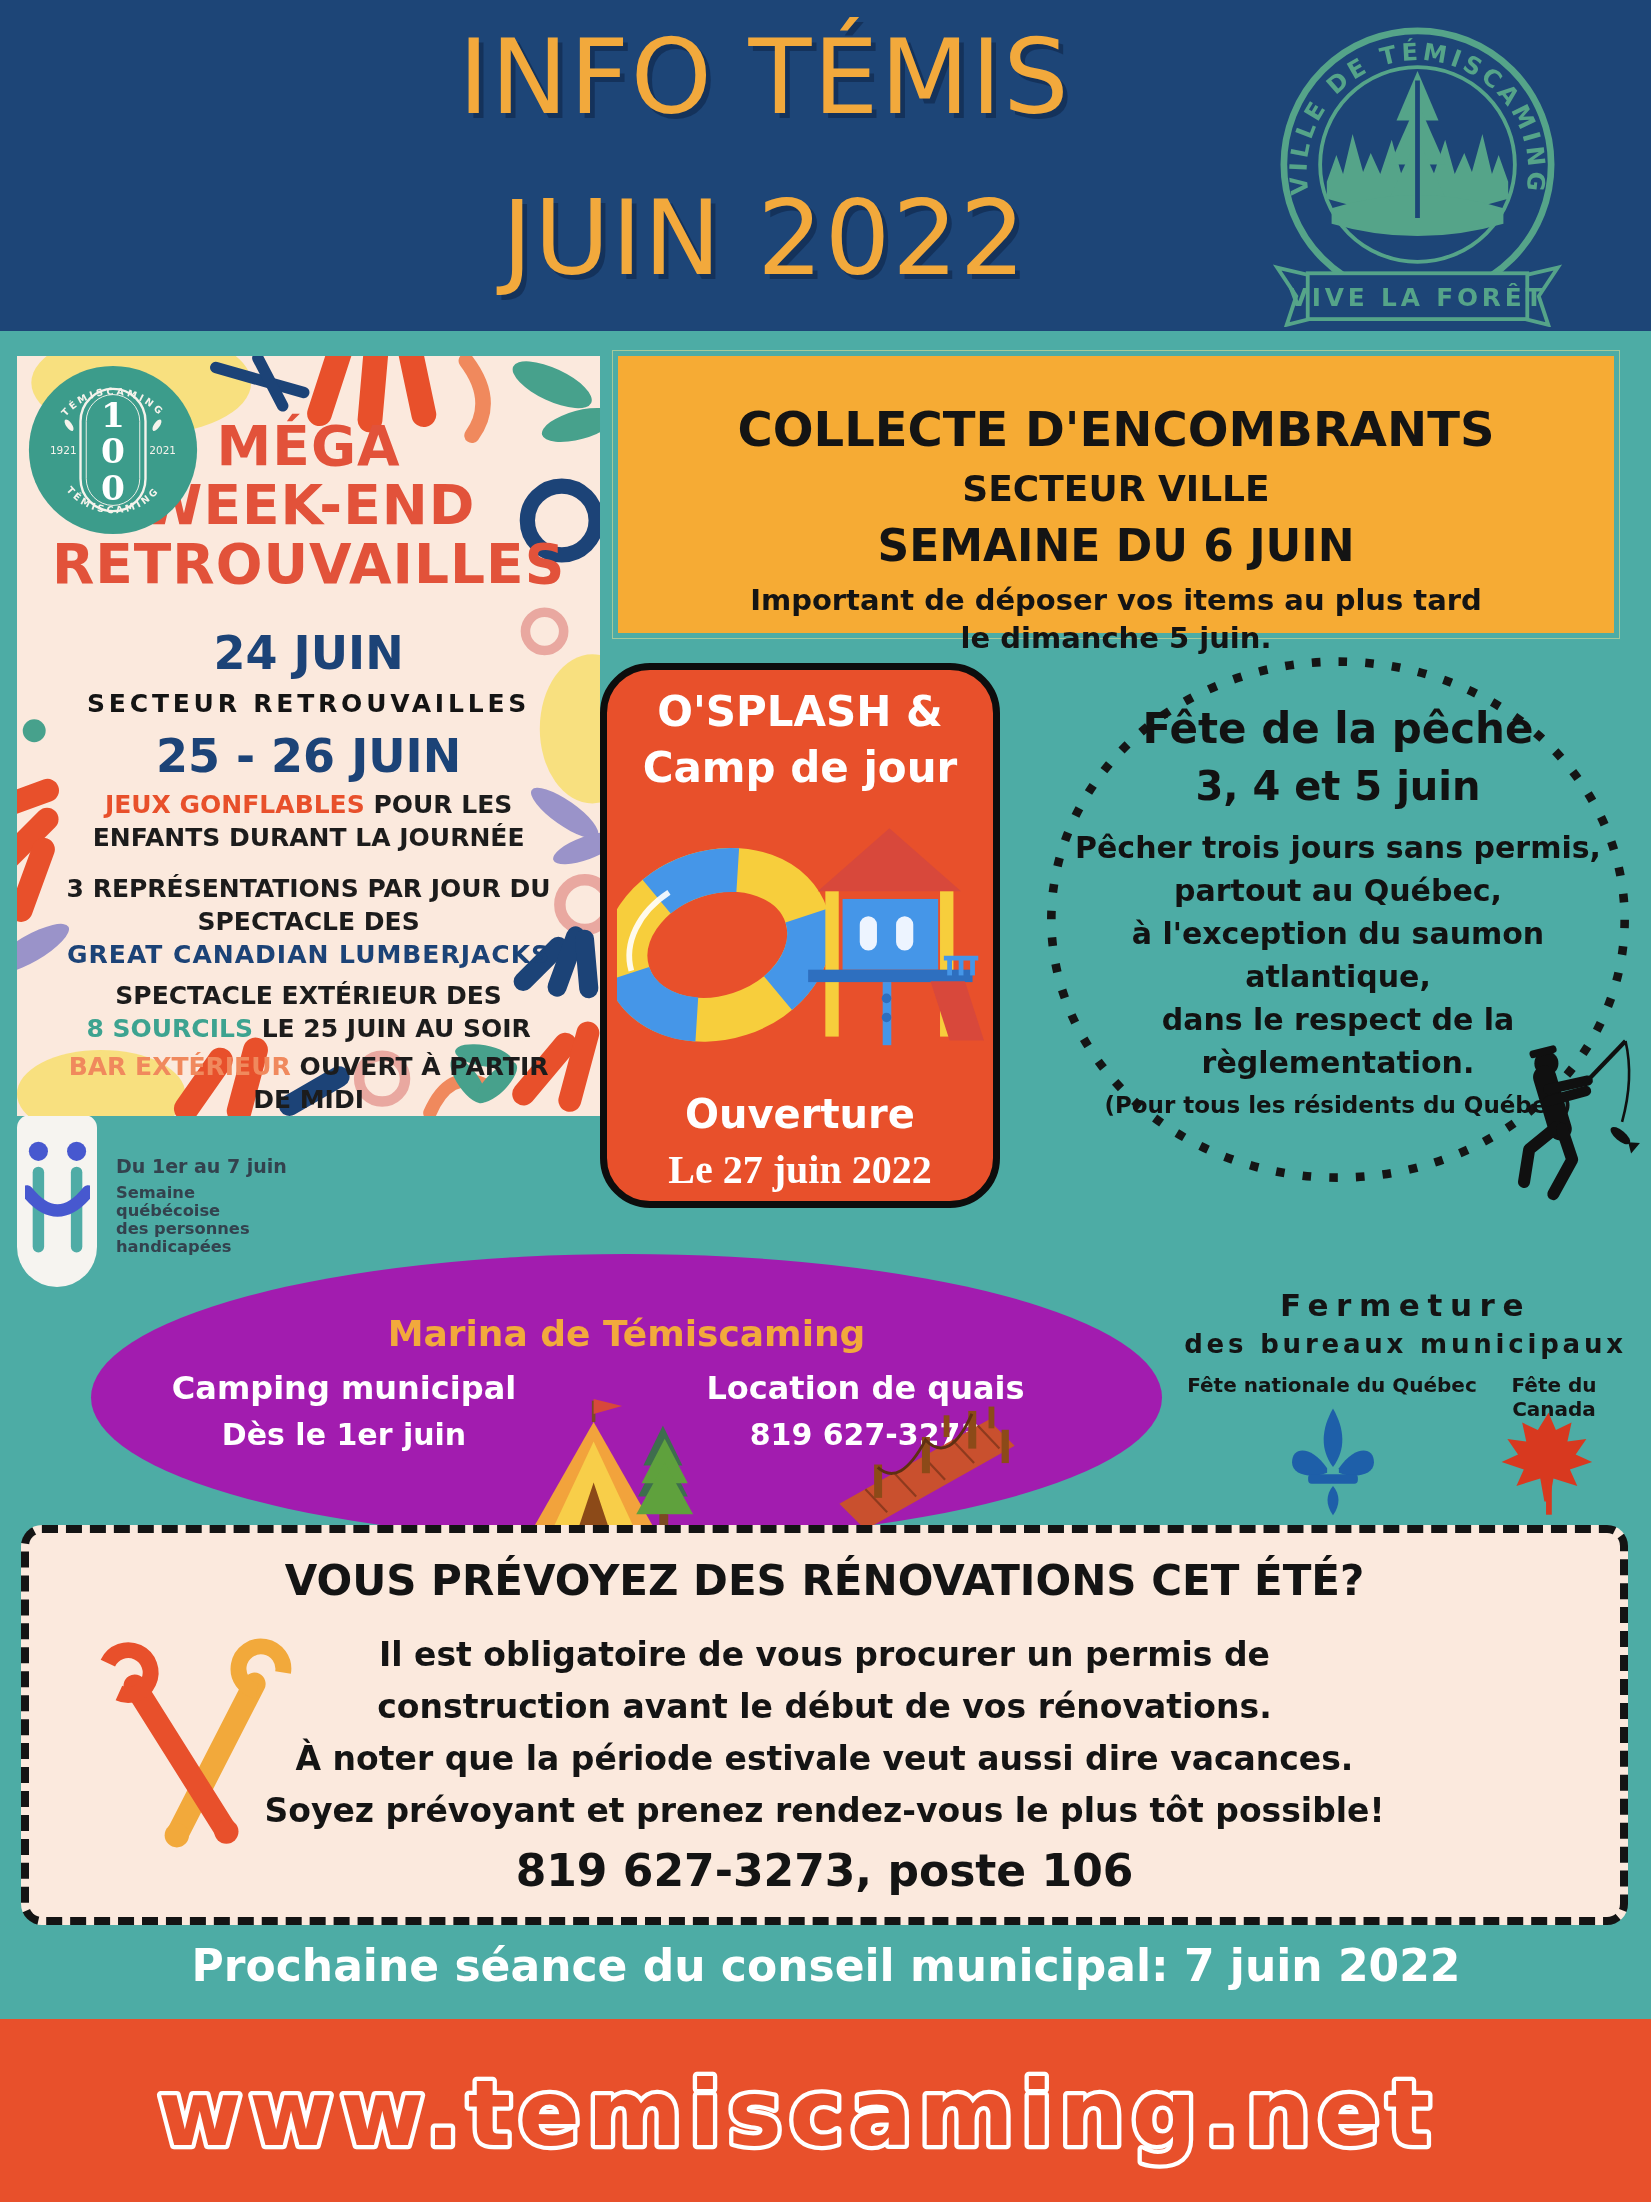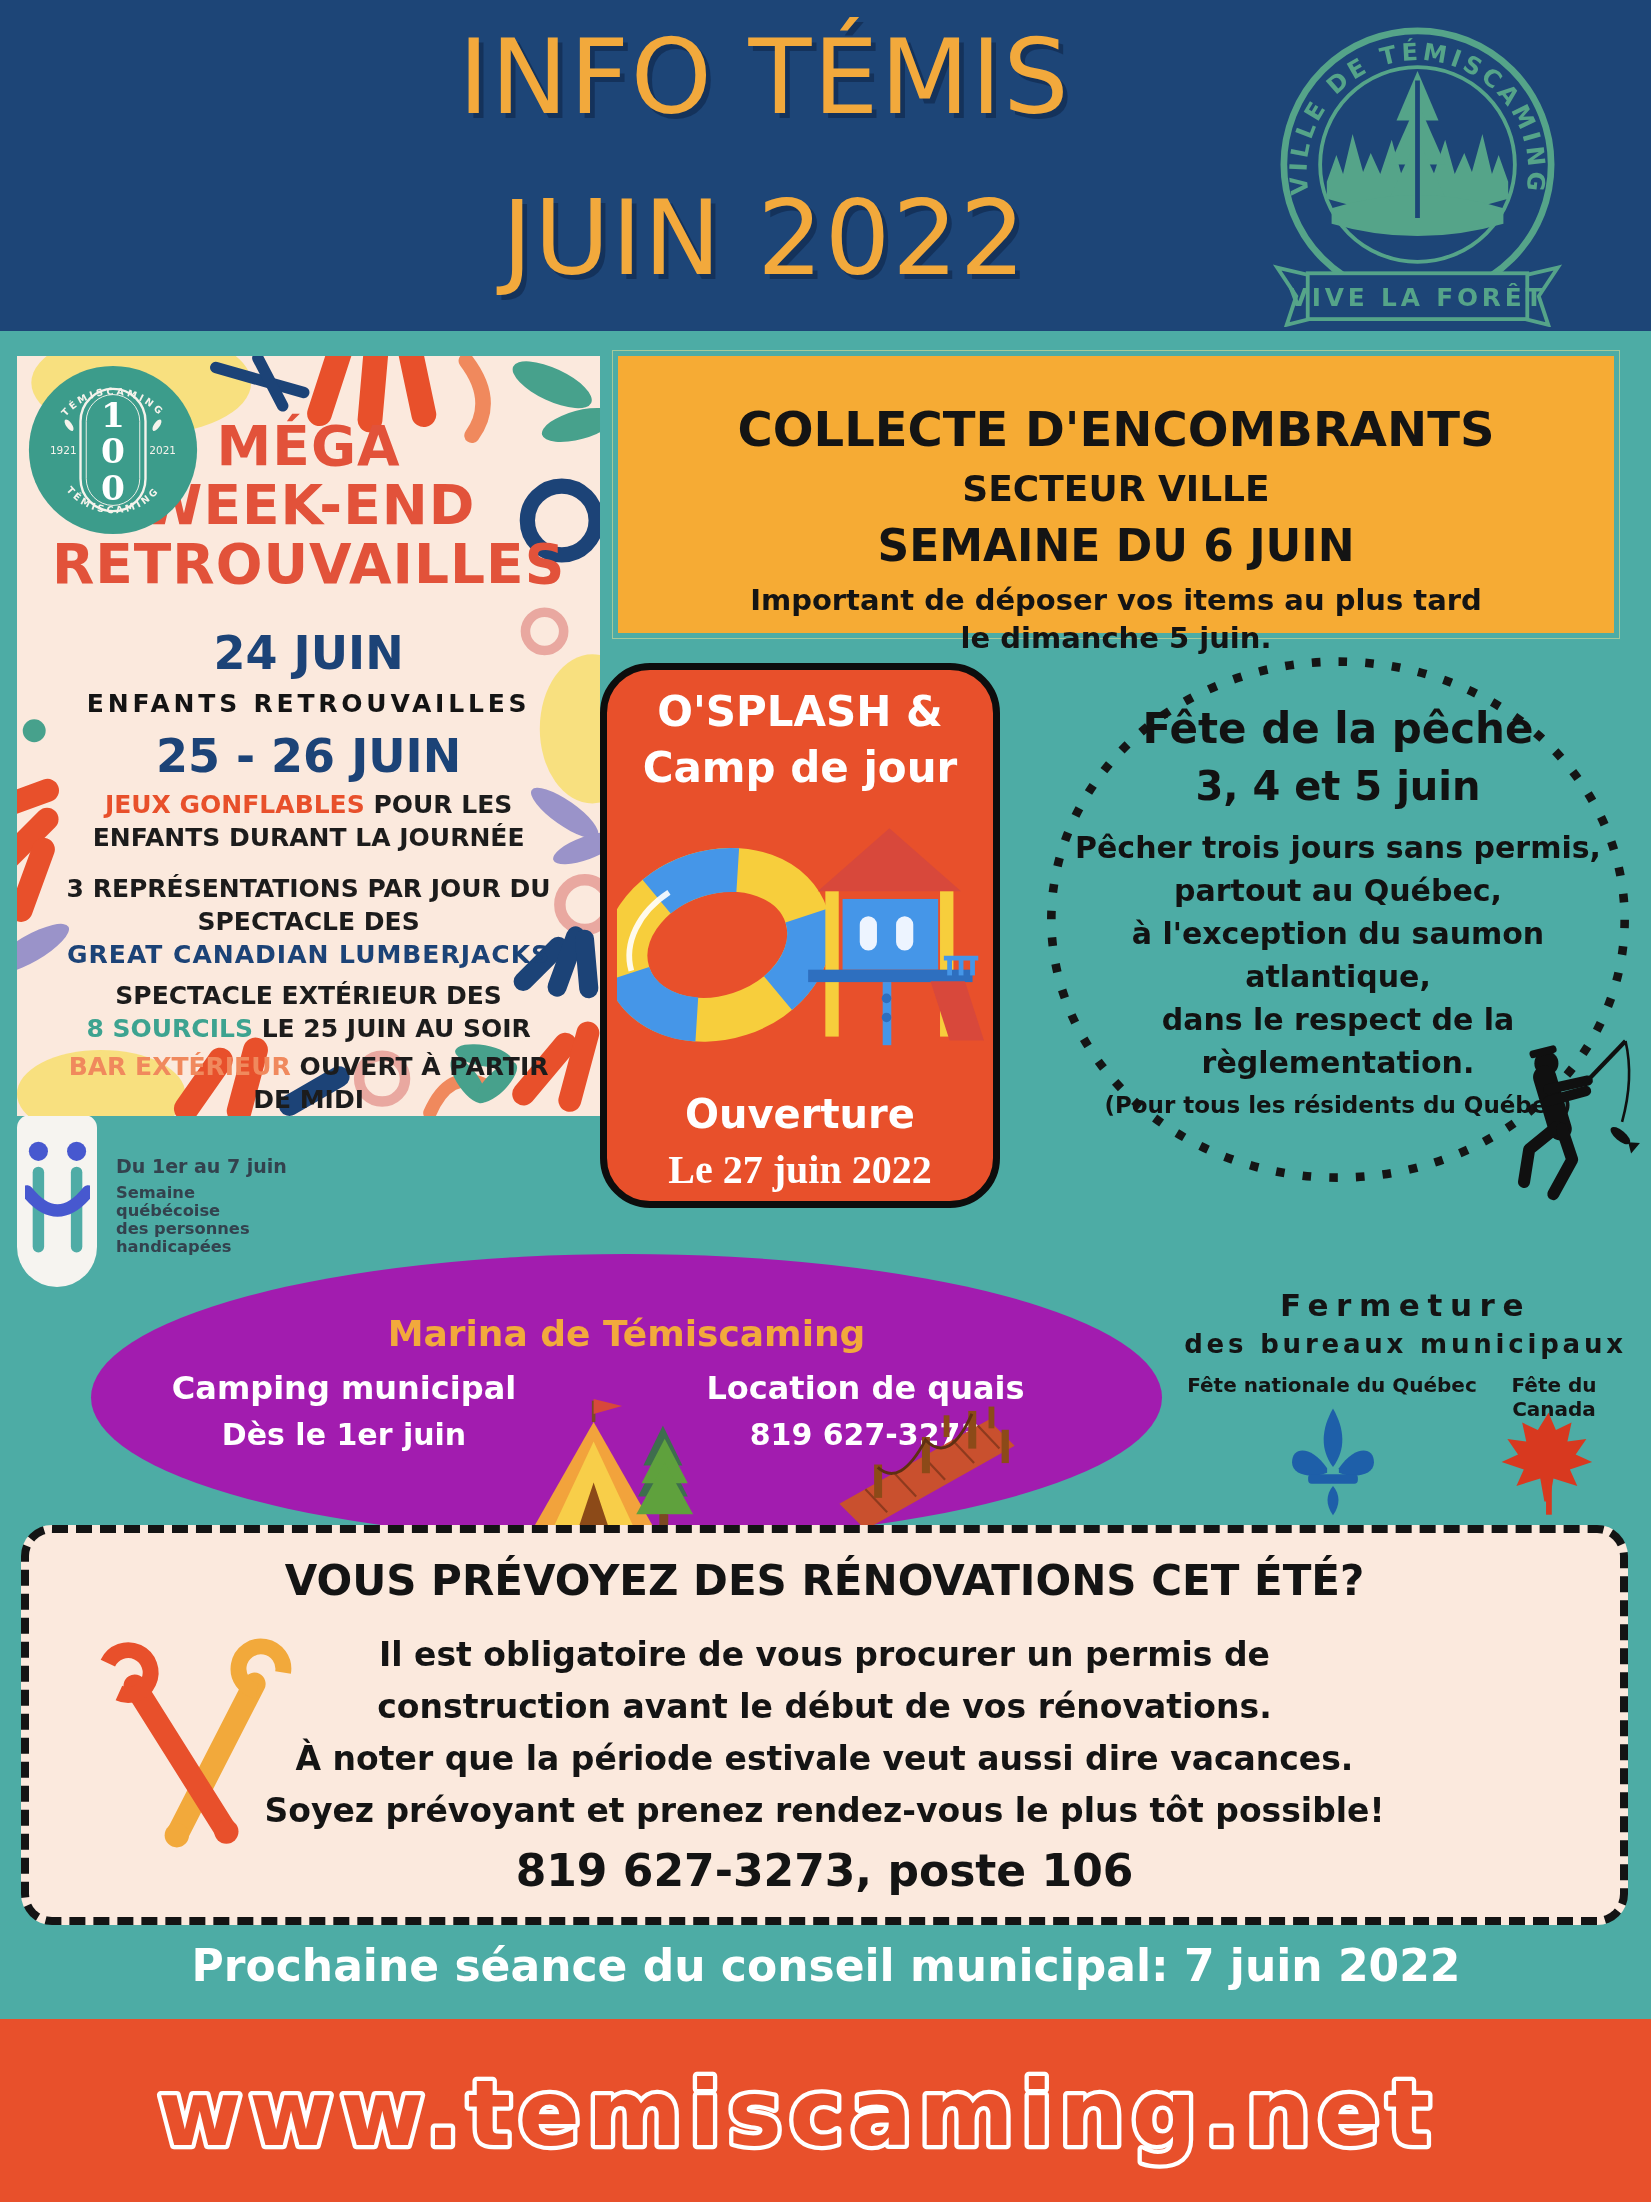--- a/index.html
+++ b/index.html
@@ -36,21 +36,21 @@
   
   #semaine{left:17px;top:1115px;width:306px;height:191px;}
   #semaine-pill{left:0;top:0;width:80px;height:172px;background:#F6F4F0;border-radius:13.4px 13.4px 42px 42px;}
   #semaine .stx{left:99px;width:201px;color:#33424E;}
   
   #marina{left:91px;top:1254px;width:1071px;height:287px;background:#a21caf;border-radius:50%;color:#fff;}
   
   #fermeture{left:1164px;top:1287px;width:483px;height:268px;color:#141414;}
   
   #renov{left:21px;top:1525px;width:1591px;height:384px;background:#FBE9DD;
-         border:8.6px dashed #141414;border-radius:31px;color:#141414;}
+         border:8.6px dashed #141414;border-radius:21px;color:#141414;}
   #renov .line{left:0;width:100%;text-align:center;}
   
   #council{left:0;top:1940px;width:1652px;text-align:center;color:#fff;font-weight:800;font-size:44px;}
   #footer{left:0;top:2019px;width:1652px;height:184px;background:#E8502B;}
 </style>
 </head>
 <body>
 
 <div id="page">
 
@@ -164,21 +164,21 @@
       <ellipse cx="44" cy="64" rx="3" ry="7" fill="#F6F3EC" transform="rotate(-35 44 64)"></ellipse>
       <ellipse cx="136" cy="64" rx="3" ry="7" fill="#F6F3EC" transform="rotate(35 136 64)"></ellipse>
     </svg>
 
     <div class="abs txt mega-title" style="top:61px;">
       <div>MÉGA</div>
       <div>WEEK-END</div>
       <div>RETROUVAILLES</div>
     </div>
     <div class="abs txt mega-date" style="top:270px;">24 JUIN</div>
-    <div class="abs txt mega-ev1" style="top:333px;">ENFANTS RETROUVAILLES</div>
+    <div class="abs txt mega-ev1" style="top:333px;">SECTEUR RETROUVAILLES</div>
     <div class="abs txt mega-date" style="top:373px;">25 - 26 JUIN</div>
     <div class="abs txt mega-body" style="top:432px;">
       <div><span class="hl-red">JEUX GONFLABLES</span><span> POUR LES</span></div>
       <div>ENFANTS DURANT LA JOURNÉE</div>
     </div>
     <div class="abs txt mega-body" style="top:516px;">
       <div>3 REPRÉSENTATIONS PAR JOUR DU</div>
       <div>SPECTACLE DES</div>
       <div class="hl-navy">GREAT CANADIAN LUMBERJACKS</div>
     </div>

